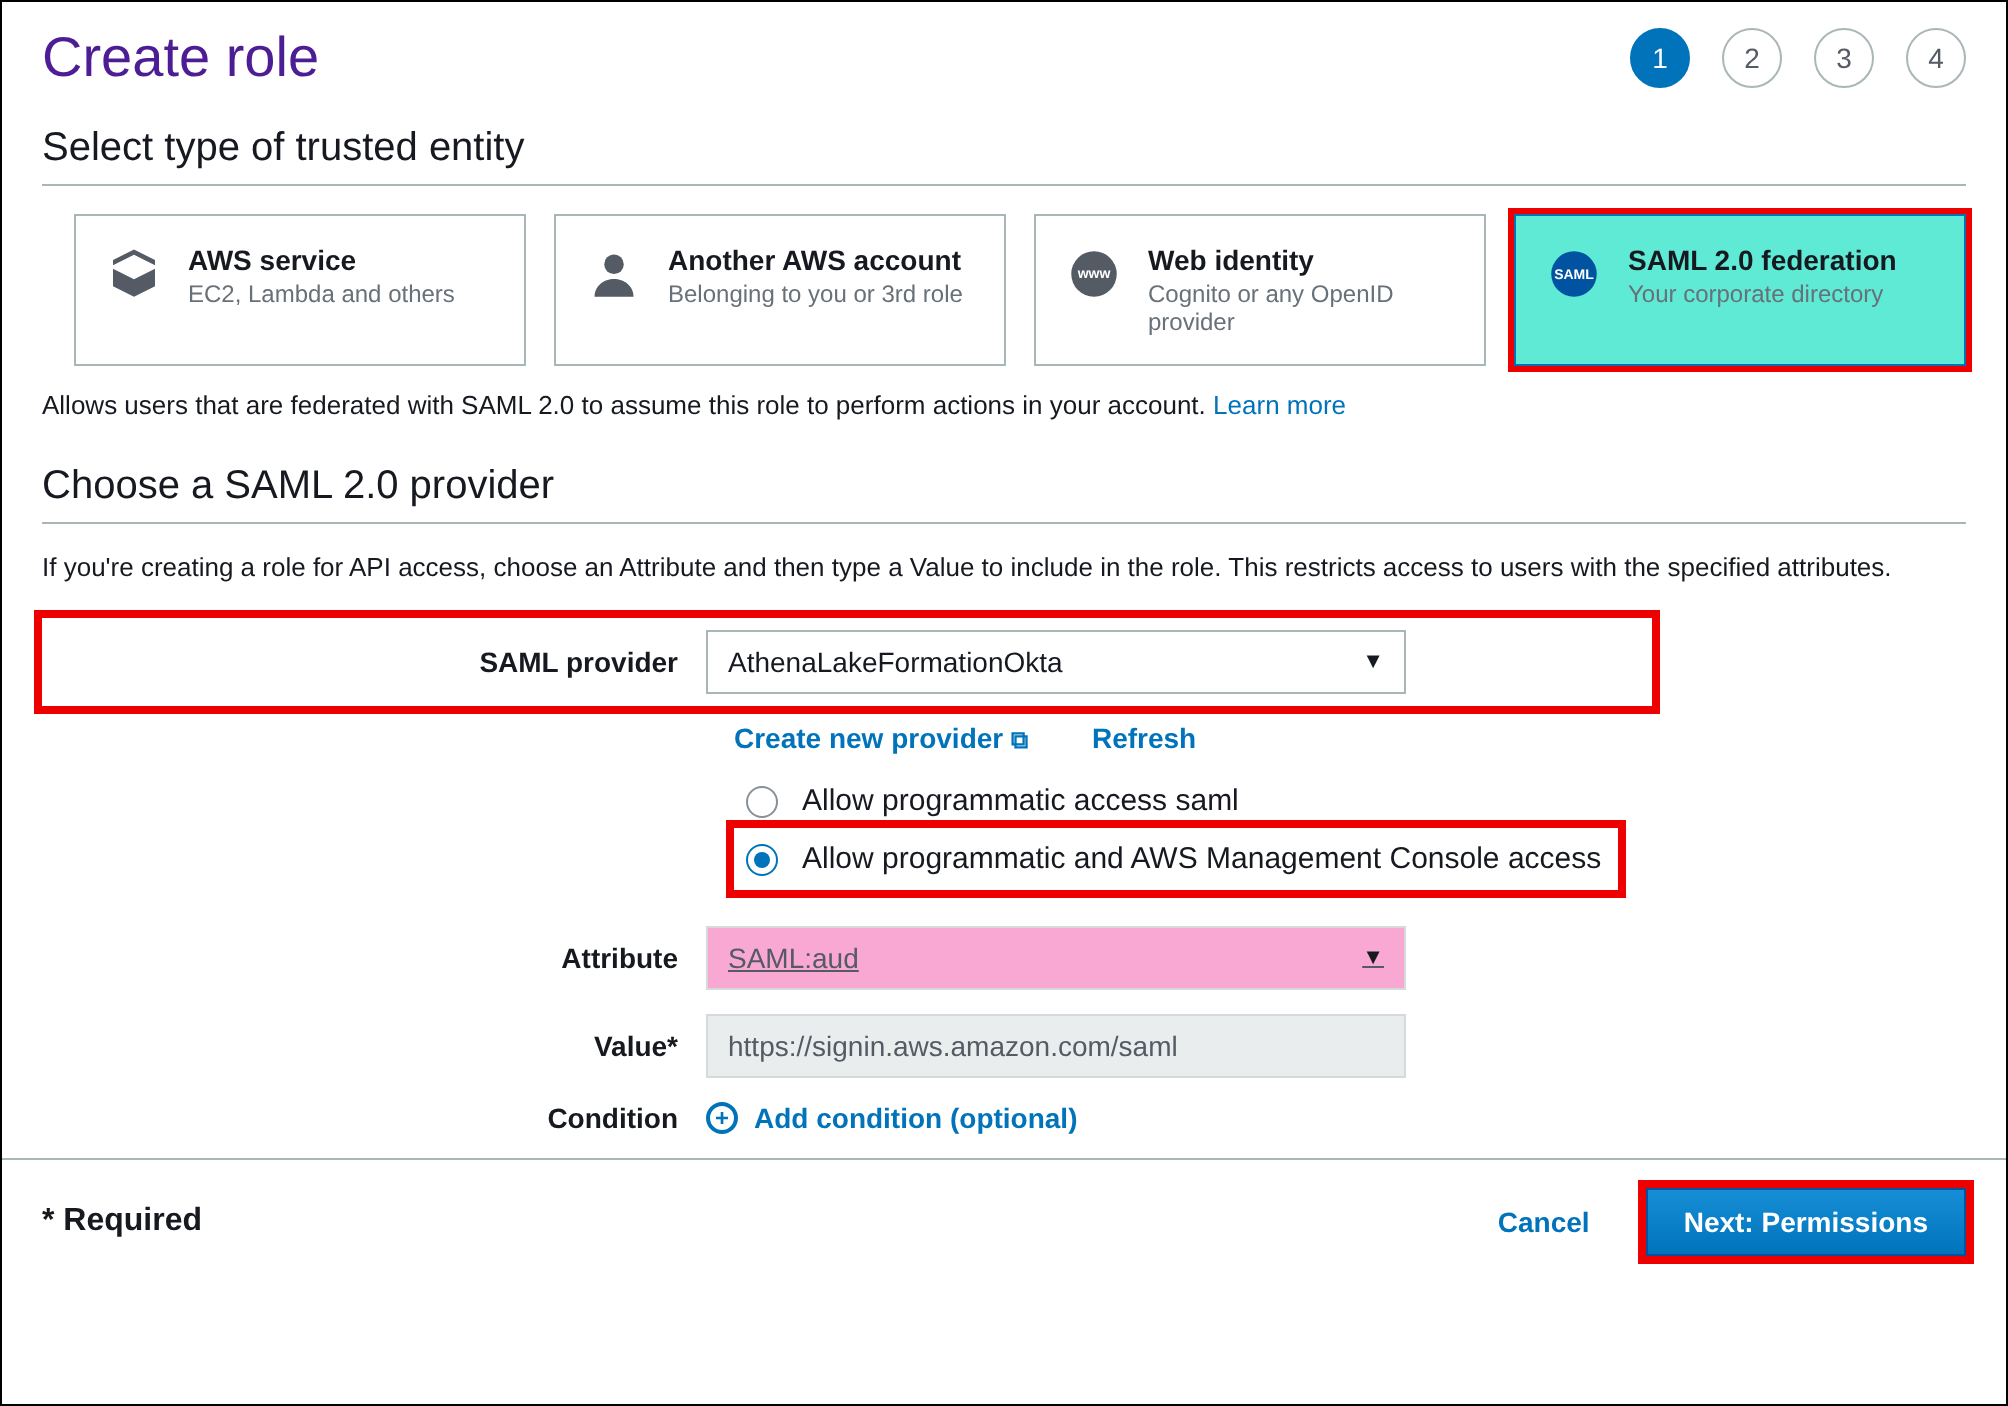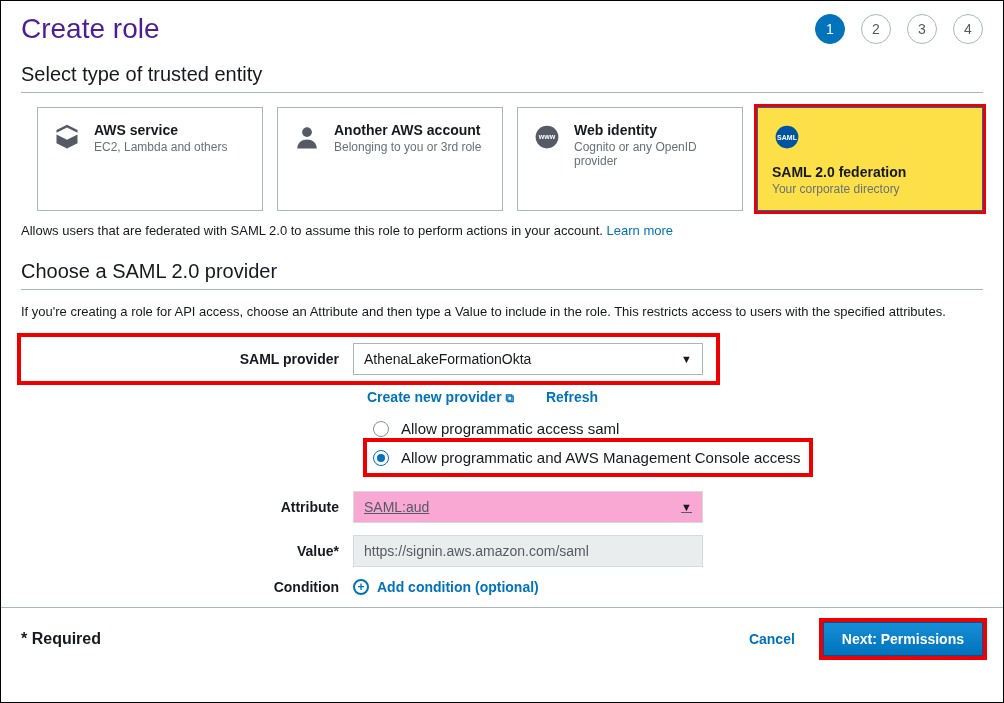--- a/index.html
+++ b/index.html
@@ -24,21 +24,21 @@
   .step.active { background:#0073bb; border-color:#0073bb; color:#fff; }
   h2 { font-size: 20px; font-weight:400; margin-top:18px; }
   hr.sec { border:none; border-top:1px solid #aab7b8; margin:6px 0 14px 0; }
   .entity-grid { display:flex; gap:14px;padding-left:16px; }
   .card {
     flex:1; border:1px solid #aab7b8; padding:14px 14px 14px 14px;
     display:flex; gap:12px; align-items:flex-start; min-height:68px; cursor:pointer; position:relative;
   }
   .card .title { font-weight:700; font-size:14px; }
   .card .sub { color:#687078; font-size:12px; margin-top:2px; }
-  .card.selected { background:#fde047; border:1.5px solid #0073bb; box-shadow:0 0 0 3px #ee0000;flex-direction:column; }
+  .card.selected { background:#5eead4; border:1.5px solid #0073bb; box-shadow:0 0 0 3px #ee0000; }
   .icon-box { width:30px; height:30px; flex-shrink:0; display:flex; align-items:center; justify-content:center; }
   .desc { margin-top:12px; font-size:13px; }
   .link { color:#0073bb; cursor:pointer; }
   .form { margin-top:8px; }
   .row { display:flex; align-items:center; margin-bottom:12px; }
   .row .lbl { width:332px; text-align:right; padding-right:14px; font-weight:700; font-size:14px; }
   .row .ctl { flex:1; }
   .select {
     width:350px; height:32px; border:1px solid #aab7b8; background:#fff;
     display:flex; align-items:center; justify-content:space-between;
@@ -148,21 +148,21 @@
   <p class="desc">
     <span>Allows users that are federated with SAML 2.0 to assume this role to perform actions in your account.</span>
     <span class="link">Learn more</span>
   </p>
 
   <h2 style="margin-top:22px;">Choose a SAML 2.0 provider</h2>
   <hr class="sec">
   <p style="font-size:13px;margin-bottom:18px;">If you're creating a role for API access, choose an Attribute and then type a Value to include in the role. This restricts access to users with the specified attributes.</p>
 
   <div class="form">
-    <div class="row hl-inline" style="width:695px;padding:6px 0;">
+    <div class="row hl-inline" style="width:805px;padding:6px 0;">
       <div class="lbl">SAML provider</div>
       <div class="ctl">
         <div class="select">
           <span>AthenaLakeFormationOkta</span>
           <span class="caret">▼</span>
         </div>
       </div>
     </div>
     <div class="sublinks">
       <span class="link">

